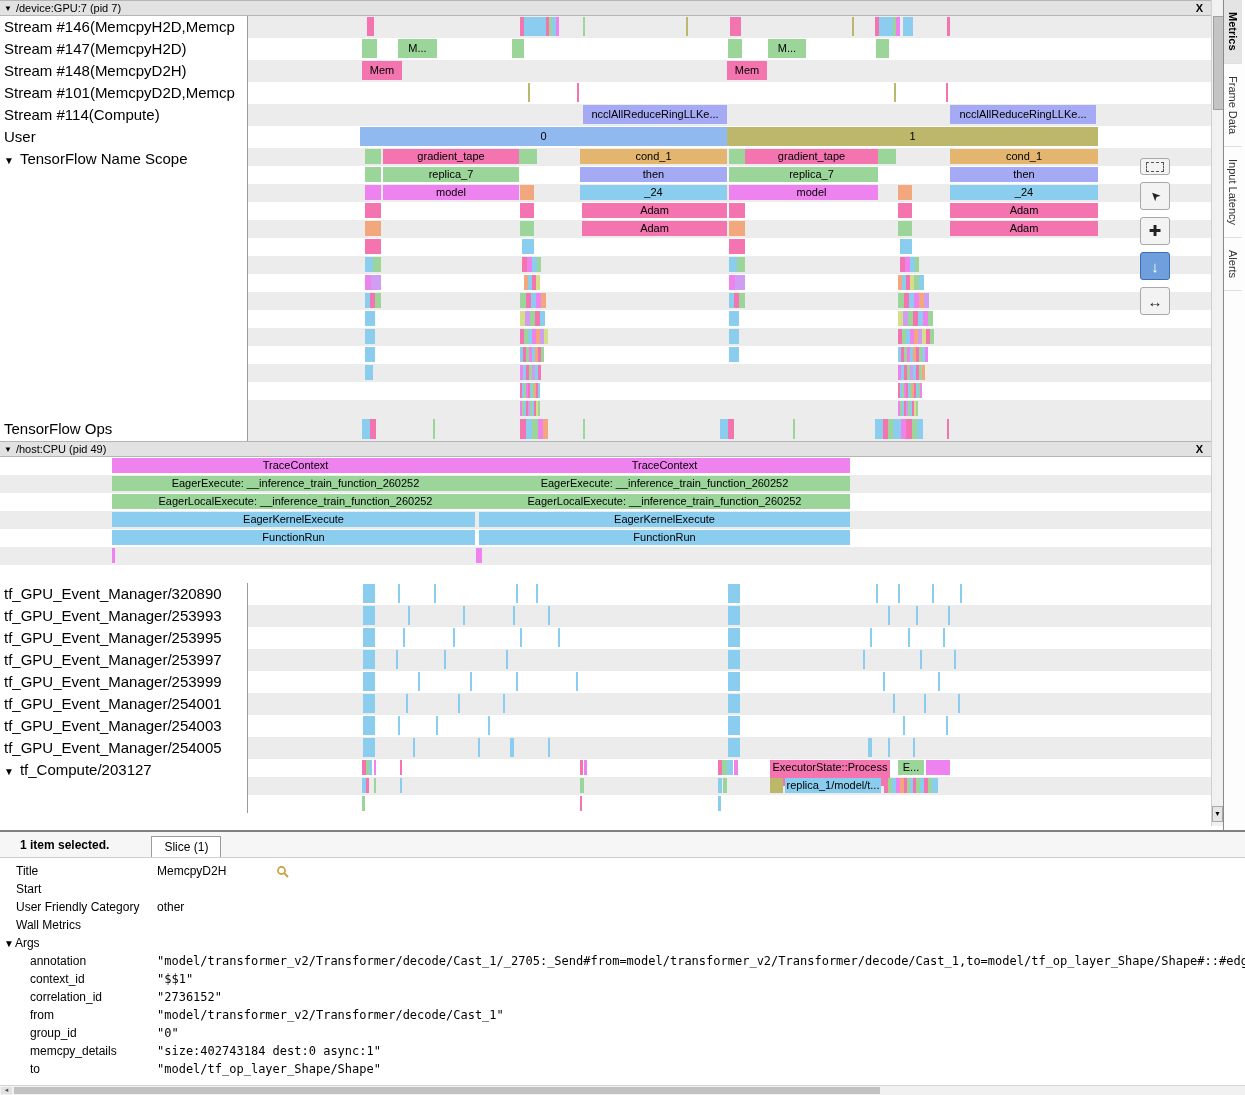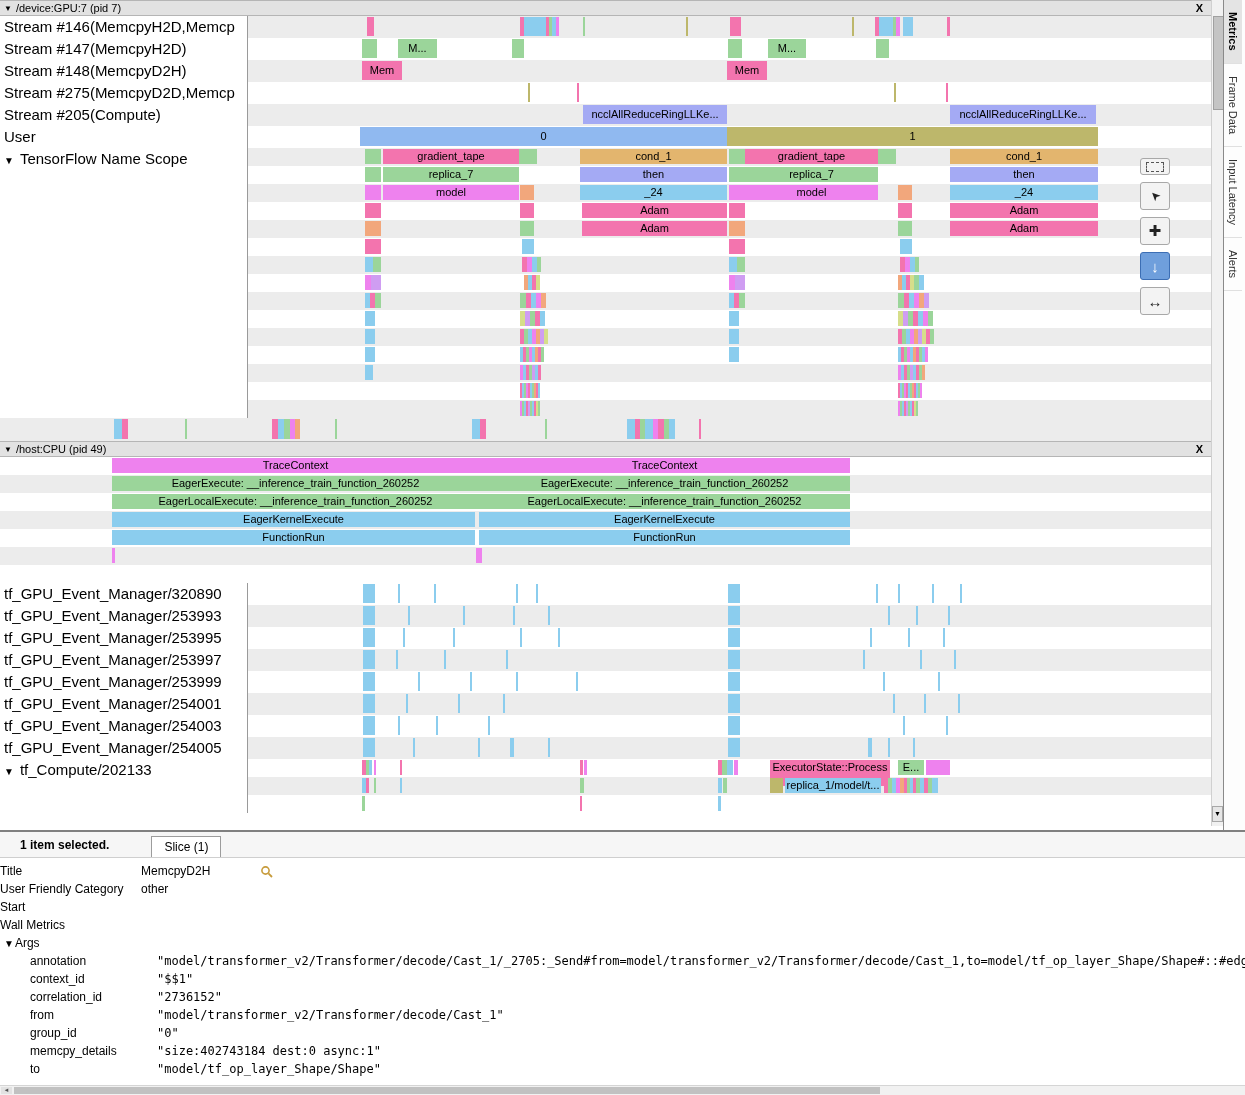--- a/index.html
+++ b/index.html
@@ -37,21 +37,21 @@
   .sidetabs{position:absolute;right:0;top:0;width:22px;height:835px;background:#fdfdfd;border-left:1px solid #8a8a8a;box-sizing:border-box}
   .sidetab{writing-mode:vertical-rl;font-size:11px;padding:12px 3px;color:#333;border-bottom:1px solid #e0e0e0;cursor:pointer}
   .sidetab.sel{background:#e4e4e4;font-weight:bold;color:#000}
   
   .detail{position:absolute;left:0;top:830px;width:1245px;height:265px;background:#fff;border-top:2px solid #808080;box-sizing:border-box}
   .dtabbar{height:25px;background:#f6f6f6;border-bottom:1px solid #cfcfcf;display:flex;align-items:flex-end;padding-left:20px}
   .dsel{font-size:12px;font-weight:bold;padding-bottom:5px;margin-right:42px}
   .dtab{font-size:12px;border:1px solid #9c9c9c;border-bottom:none;background:#fff;padding:3px 12px;cursor:pointer}
   .drows{padding-top:4px}
   .drow,.arow{height:18px;display:flex;align-items:center;font-size:12px}
-  .dname{width:141px;min-width:141px;}
+  .dname{width:141px;min-width:141px;padding-left:16px}
   .aname{width:127px;min-width:127px;padding-left:30px}
   .dval{white-space:nowrap}
   .aval{font-family:"DejaVu Sans Mono",monospace;font-size:12px;white-space:nowrap;overflow:hidden}
   .argshdr{height:18px;display:flex;align-items:center;font-size:12px;padding-left:4px}
   .argshdr .tw{font-size:10px;margin-right:1px}
   .mag{margin-left:50px;display:inline-flex}
   .hscroll{position:absolute;left:0;bottom:0;width:1245px;height:10px;background:#f1f1f1;border-top:1px solid #d5d5d5;box-sizing:border-box}
   .hthumb{position:absolute;left:14px;top:1px;width:866px;height:7px;background:#c1c1c1}
   .hleft{position:absolute;left:1px;top:1px;width:11px;height:7px;background:#e2e2e2;font-size:6px;line-height:7px;text-align:center;color:#555}
 </style>
@@ -99,30 +99,30 @@
         </div>
       </div>
       <div class="trow alt" style="height: 22px;">
         <div class="rlabel"><span>Stream #148(MemcpyD2H)</span></div>
         <div class="track">
           <div class="bar" style="left: 114px; width: 40px; top: 1px; height: 19px; line-height: 19px; background: rgb(243, 116, 174);">Mem</div>
           <div class="bar" style="left: 479px; width: 40px; top: 1px; height: 19px; line-height: 19px; background: rgb(243, 116, 174);">Mem</div>
         </div>
       </div>
       <div class="trow" style="height: 22px;">
-        <div class="rlabel"><span>Stream #275(MemcpyD2D,Memcp</span></div>
+        <div class="rlabel"><span>Stream #101(MemcpyD2D,Memcp</span></div>
         <div class="track">
           <div class="bar" style="left: 280px; width: 2px; top: 1px; height: 19px; line-height: 19px; background: rgb(189, 183, 107);"></div>
           <div class="bar" style="left: 329px; width: 2px; top: 1px; height: 19px; line-height: 19px; background: rgb(243, 116, 174);"></div>
           <div class="bar" style="left: 646px; width: 2px; top: 1px; height: 19px; line-height: 19px; background: rgb(189, 183, 107);"></div>
           <div class="bar" style="left: 698px; width: 2px; top: 1px; height: 19px; line-height: 19px; background: rgb(243, 116, 174);"></div>
         </div>
       </div>
       <div class="trow alt" style="height: 22px;">
-        <div class="rlabel"><span>Stream #205(Compute)</span></div>
+        <div class="rlabel"><span>Stream #114(Compute)</span></div>
         <div class="track">
           <div class="bar" style="left: 335px; width: 144px; top: 1px; height: 19px; line-height: 19px; background: rgb(164, 170, 244);">ncclAllReduceRingLLKe...</div>
           <div class="bar" style="left: 702px; width: 146px; top: 1px; height: 19px; line-height: 19px; background: rgb(164, 170, 244);">ncclAllReduceRingLLKe...</div>
         </div>
       </div>
       <div class="trow" style="height: 22px;">
         <div class="rlabel"><span>User</span></div>
         <div class="track">
           <div class="bar" style="left: 112px; width: 367px; top: 1px; height: 19px; line-height: 19px; background: rgb(144, 185, 240);">0</div>
           <div class="bar" style="left: 479px; width: 371px; top: 1px; height: 19px; line-height: 19px; background: rgb(189, 183, 107);">1</div>
@@ -319,20 +319,21 @@
           <div class="bar" style="left: 656px; width: 2px; top: 253px; height: 15px; line-height: 15px; background: rgb(243, 116, 174);"></div>
           <div class="bar" style="left: 658px; width: 2px; top: 253px; height: 15px; line-height: 15px; background: rgb(207, 157, 242);"></div>
           <div class="bar" style="left: 660px; width: 2px; top: 253px; height: 15px; line-height: 15px; background: rgb(155, 213, 154);"></div>
           <div class="bar" style="left: 662px; width: 2px; top: 253px; height: 15px; line-height: 15px; background: rgb(139, 205, 238);"></div>
           <div class="bar" style="left: 664px; width: 2px; top: 253px; height: 15px; line-height: 15px; background: rgb(243, 116, 174);"></div>
           <div class="bar" style="left: 666px; width: 2px; top: 253px; height: 15px; line-height: 15px; background: rgb(214, 222, 138);"></div>
           <div class="bar" style="left: 668px; width: 2px; top: 253px; height: 15px; line-height: 15px; background: rgb(155, 213, 154);"></div>
         </div>
       </div>
       <div class="trow alt" style="height: 23px;">
+        <div class="rlabel"><span>TensorFlow Ops</span></div>
         <div class="track">
           <div class="bar" style="left: 114px; width: 8px; top: 1px; height: 20px; line-height: 20px; background: rgb(139, 205, 238);"></div>
           <div class="bar" style="left: 122px; width: 6px; top: 1px; height: 20px; line-height: 20px; background: rgb(243, 116, 174);"></div>
           <div class="bar" style="left: 185px; width: 2px; top: 1px; height: 20px; line-height: 20px; background: rgb(155, 213, 154);"></div>
           <div class="bar" style="left: 272px; width: 6px; top: 1px; height: 20px; line-height: 20px; background: rgb(243, 116, 174);"></div>
           <div class="bar" style="left: 278px; width: 6px; top: 1px; height: 20px; line-height: 20px; background: rgb(139, 205, 238);"></div>
           <div class="bar" style="left: 284px; width: 6px; top: 1px; height: 20px; line-height: 20px; background: rgb(155, 213, 154);"></div>
           <div class="bar" style="left: 290px; width: 5px; top: 1px; height: 20px; line-height: 20px; background: rgb(238, 130, 238);"></div>
           <div class="bar" style="left: 295px; width: 5px; top: 1px; height: 20px; line-height: 20px; background: rgb(242, 167, 124);"></div>
           <div class="bar" style="left: 335px; width: 2px; top: 1px; height: 20px; line-height: 20px; background: rgb(155, 213, 154);"></div>
@@ -475,21 +476,21 @@
           <div class="bar" style="left: 230px; width: 2px; top: 1px; height: 19px; line-height: 19px; background: rgb(139, 205, 238);"></div>
           <div class="bar" style="left: 262px; width: 4px; top: 1px; height: 19px; line-height: 19px; background: rgb(139, 205, 238);"></div>
           <div class="bar" style="left: 300px; width: 2px; top: 1px; height: 19px; line-height: 19px; background: rgb(139, 205, 238);"></div>
           <div class="bar" style="left: 480px; width: 12px; top: 1px; height: 19px; line-height: 19px; background: rgb(139, 205, 238);"></div>
           <div class="bar" style="left: 620px; width: 4px; top: 1px; height: 19px; line-height: 19px; background: rgb(139, 205, 238);"></div>
           <div class="bar" style="left: 640px; width: 2px; top: 1px; height: 19px; line-height: 19px; background: rgb(139, 205, 238);"></div>
           <div class="bar" style="left: 665px; width: 2px; top: 1px; height: 19px; line-height: 19px; background: rgb(139, 205, 238);"></div>
         </div>
       </div>
       <div class="trow stripeB" style="height: 54px;">
-        <div class="rlabel"><span class="tw">▼</span><span>tf_Compute/202133</span></div>
+        <div class="rlabel"><span class="tw">▼</span><span>tf_Compute/203127</span></div>
         <div class="track">
           <div class="bar" style="left: 114px; width: 4px; top: 1px; height: 15px; line-height: 15px; background: rgb(243, 116, 174);"></div>
           <div class="bar" style="left: 118px; width: 3px; top: 1px; height: 15px; line-height: 15px; background: rgb(155, 213, 154);"></div>
           <div class="bar" style="left: 121px; width: 3px; top: 1px; height: 15px; line-height: 15px; background: rgb(139, 205, 238);"></div>
           <div class="bar" style="left: 126px; width: 2px; top: 1px; height: 15px; line-height: 15px; background: rgb(238, 130, 238);"></div>
           <div class="bar" style="left: 152px; width: 2px; top: 1px; height: 15px; line-height: 15px; background: rgb(243, 116, 174);"></div>
           <div class="bar" style="left: 332px; width: 3px; top: 1px; height: 15px; line-height: 15px; background: rgb(243, 116, 174);"></div>
           <div class="bar" style="left: 336px; width: 3px; top: 1px; height: 15px; line-height: 15px; background: rgb(238, 130, 238);"></div>
           <div class="bar" style="left: 470px; width: 4px; top: 1px; height: 15px; line-height: 15px; background: rgb(243, 116, 174);"></div>
           <div class="bar" style="left: 474px; width: 5px; top: 1px; height: 15px; line-height: 15px; background: rgb(155, 213, 154);"></div>
@@ -569,26 +570,26 @@
       <span class="dname">Title</span>
       <span class="dval">MemcpyD2H</span>
       <span class="mag">
         <svg width="13" height="13" viewBox="0 0 13 13">
             <circle cx="5.5" cy="5.5" r="3.6" fill="none" stroke="#c79b3b" stroke-width="1.6"></circle>
             <line x1="8.4" y1="8.4" x2="12" y2="12" stroke="#c79b3b" stroke-width="1.8"></line>
           </svg>
       </span>
     </div>
     <div class="drow">
+      <span class="dname">Start</span>
+      <span class="dval"></span>
+    </div>
+    <div class="drow">
       <span class="dname">User Friendly Category</span>
       <span class="dval">other</span>
-    </div>
-    <div class="drow">
-      <span class="dname">Start</span>
-      <span class="dval"></span>
     </div>
     <div class="drow">
       <span class="dname">Wall Metrics</span>
       <span class="dval"></span>
     </div>
     <div class="argshdr">
       <span class="tw">▼</span>
       <span>Args</span>
     </div>
     <div id="args-list">

